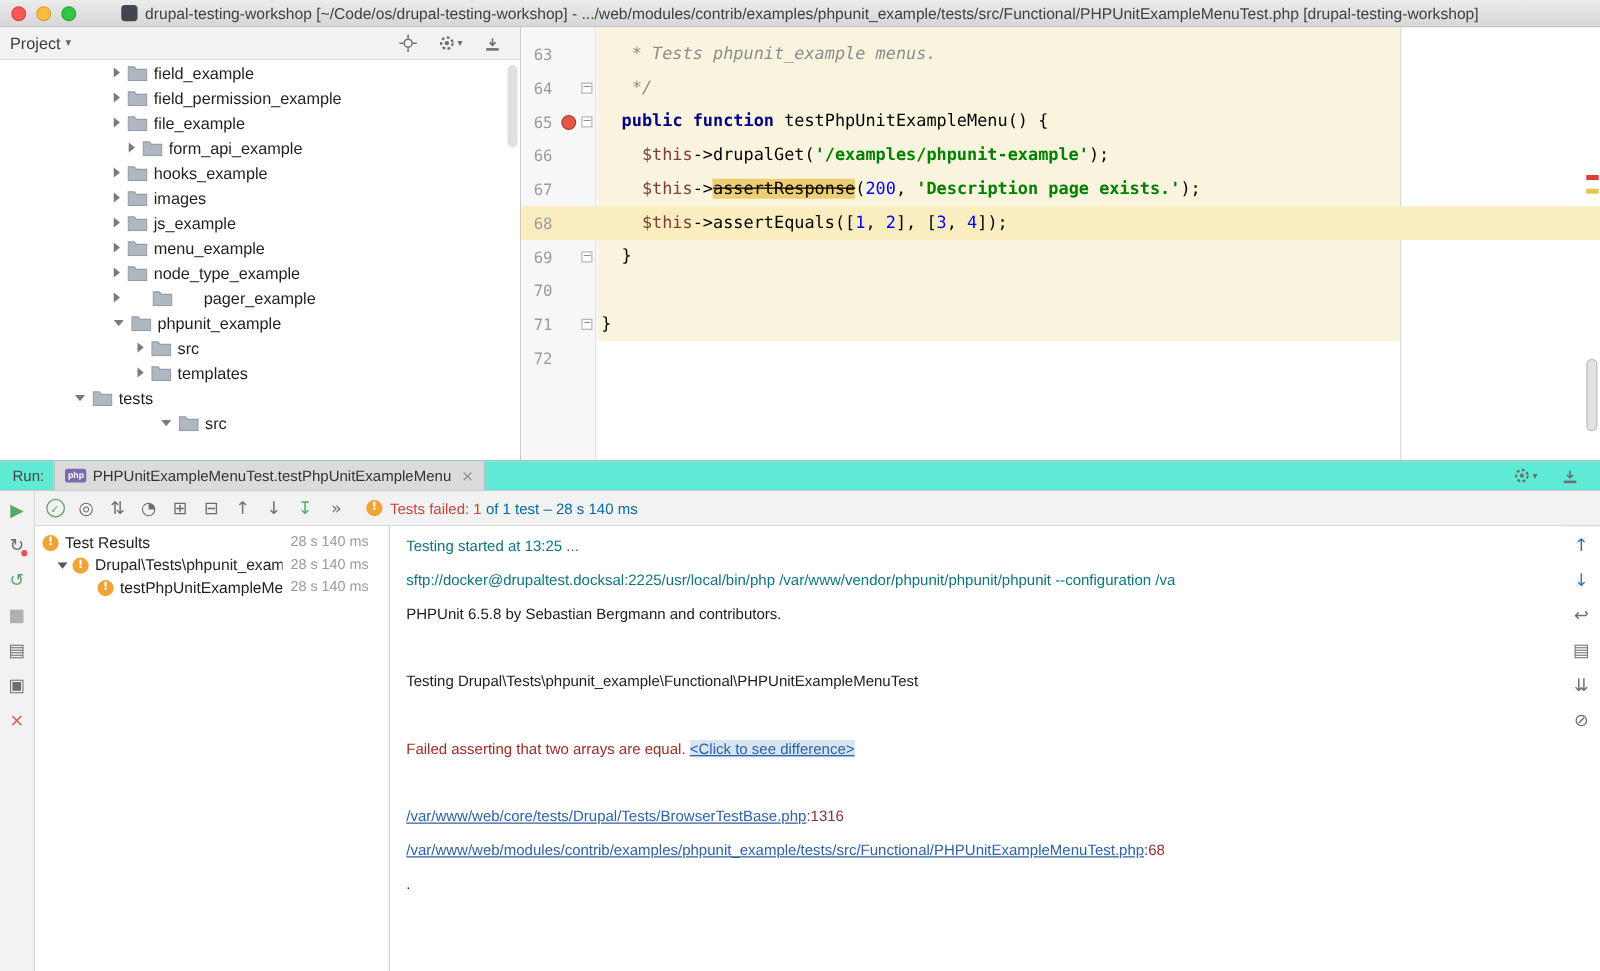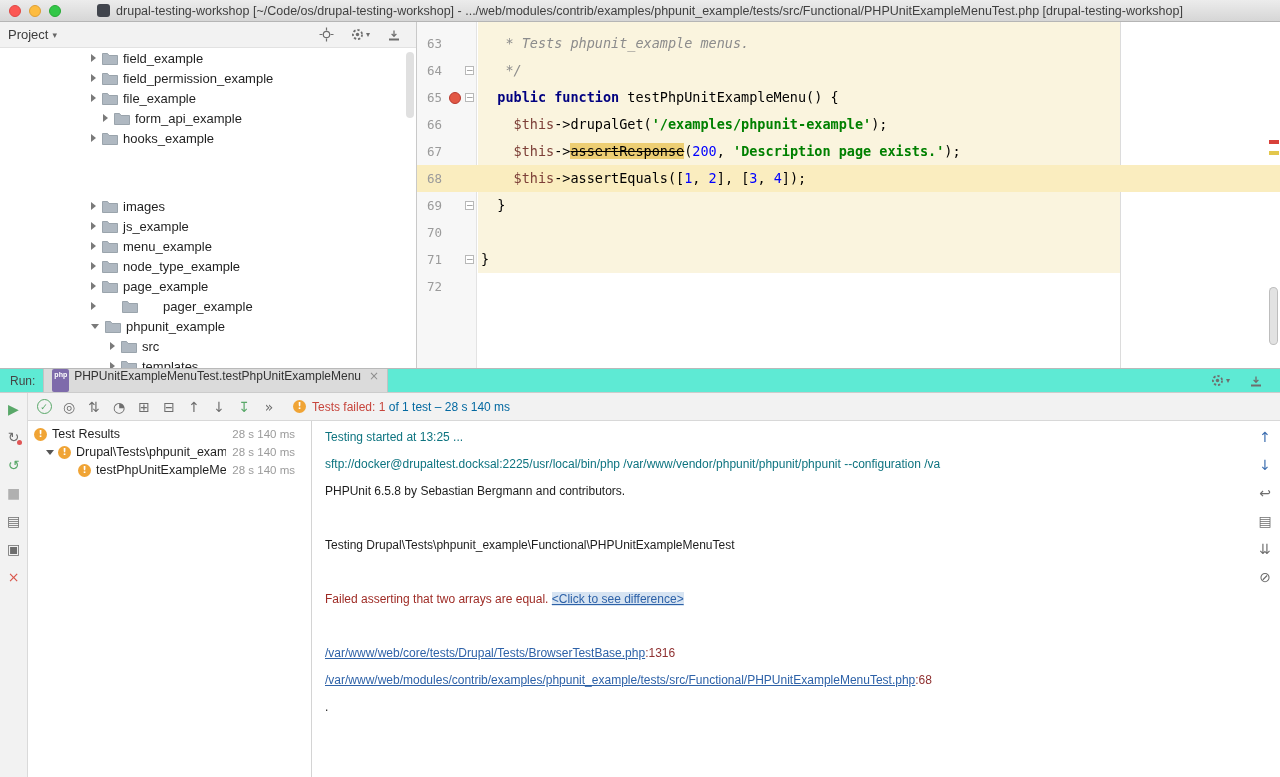--- a/index.html
+++ b/index.html
@@ -54,21 +54,21 @@
   .tk-variable{color:#7D4038}
   .tk-deprecated{color:#000;text-decoration:line-through;background:#EDCE73}
   .stripe-red{position:absolute;right:1px;top:118px;width:10px;height:4px;background:#D8413A}
   .stripe-yellow{position:absolute;right:1px;top:129px;width:10px;height:4px;background:#E3C74C}
   .escroll{position:absolute;right:2px;top:265px;width:9px;height:58px;border-radius:5px;background:rgba(140,140,140,.25);border:1px solid rgba(120,120,120,.35)}
 
   
   .run{position:absolute;left:0;top:368px;width:1280px;height:409px;background:#fff;border-top:1px solid #B9B9B9}
   .rtabs{height:24px;background:#5eead4;border-bottom:1px solid #CCCCCC;display:flex;align-items:center;padding-left:10px}
   .run-label{font-size:12px;color:#454545}
-  .rtab{display:flex;gap:5px;height:23px;padding:0 8px;background:#DBDBDB;border-left:1px solid #C2C2C2;border-right:1px solid #C2C2C2;margin-left:8px;font-size:12px;color:#333}
+  .rtab{display:flex;align-items:center;gap:5px;height:23px;padding:0 8px;background:#DBDBDB;border-left:1px solid #C2C2C2;border-right:1px solid #C2C2C2;margin-left:8px;font-size:12px;color:#333}
   .php-icon{display:inline-block;background:#7E6BAB;color:#fff;font-size:7px;font-weight:bold;border-radius:2px;padding:2px 2px;line-height:1}
   .rtab-close{color:#8E8E8E;font-size:12px;margin-left:3px;font-family:"DejaVu Sans",sans-serif}
   .rtabs-right{margin-left:auto;display:flex;gap:16px;align-items:center;padding-right:14px}
   .rbody{position:absolute;left:0;top:24px;right:0;bottom:0;display:flex}
   .rstrip{width:28px;flex:none;background:#F2F2F2;border-right:1px solid #DADADA;display:flex;flex-direction:column;align-items:center;padding-top:6px;gap:8px}
   .rmain{flex:1;display:flex;flex-direction:column;min-width:0}
   .rtoolbar{height:28px;flex:none;background:#F2F2F2;border-bottom:1px solid #D8D8D8;display:flex;align-items:center;padding-left:6px}
   .ticons{display:flex;gap:5px;align-items:center}
   .status{display:flex;align-items:center;margin-left:14px;font-size:12px}
   .st-red{color:#C7453C;margin-left:6px}
@@ -180,21 +180,21 @@
       </div>
       <div class="ptree-row" style="padding-left: 91px;">
         <span class="tri"></span>
         <span class="folder">
           <svg width="16" height="13" viewBox="0 0 16 13">
             <path d="M.5 1.5h5l1.6 2h8.4v9H.5z" fill="#AFB8C1" stroke="#939DA6" stroke-width=".9"></path>
           </svg>
         </span>
         <span>hooks_example</span>
       </div>
-      <div class="ptree-row" style="padding-left: 91px; margin-top: 48px;">
+      <div class="ptree-row" style="padding-left: 91px;">
         <span class="tri"></span>
         <span class="folder">
           <svg width="16" height="13" viewBox="0 0 16 13">
             <path d="M.5 1.5h5l1.6 2h8.4v9H.5z" fill="#AFB8C1" stroke="#939DA6" stroke-width=".9"></path>
           </svg>
         </span>
         <span>images</span>
       </div>
       <div class="ptree-row" style="padding-left: 91px;">
         <span class="tri"></span>
@@ -215,29 +215,20 @@
         <span>menu_example</span>
       </div>
       <div class="ptree-row" style="padding-left: 91px;">
         <span class="tri"></span>
         <span class="folder">
           <svg width="16" height="13" viewBox="0 0 16 13">
             <path d="M.5 1.5h5l1.6 2h8.4v9H.5z" fill="#AFB8C1" stroke="#939DA6" stroke-width=".9"></path>
           </svg>
         </span>
         <span>node_type_example</span>
-      </div>
-      <div class="ptree-row" style="padding-left: 91px;">
-        <span class="tri"></span>
-        <span class="folder">
-          <svg width="16" height="13" viewBox="0 0 16 13">
-            <path d="M.5 1.5h5l1.6 2h8.4v9H.5z" fill="#AFB8C1" stroke="#939DA6" stroke-width=".9"></path>
-          </svg>
-        </span>
-        <span>page_example</span>
       </div>
       <div class="ptree-row" style="padding-left: 91px; gap: 20px;">
         <span class="tri"></span>
         <span class="folder">
           <svg width="16" height="13" viewBox="0 0 16 13">
             <path d="M.5 1.5h5l1.6 2h8.4v9H.5z" fill="#AFB8C1" stroke="#939DA6" stroke-width=".9"></path>
           </svg>
         </span>
         <span>pager_example</span>
       </div>

